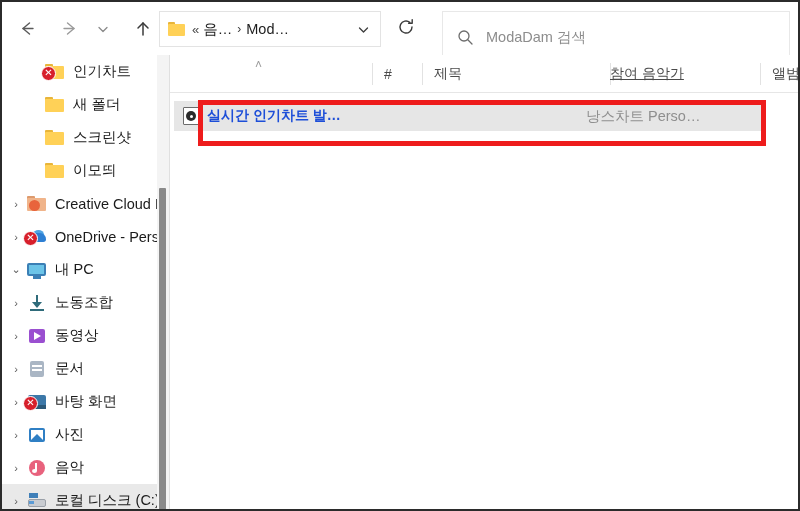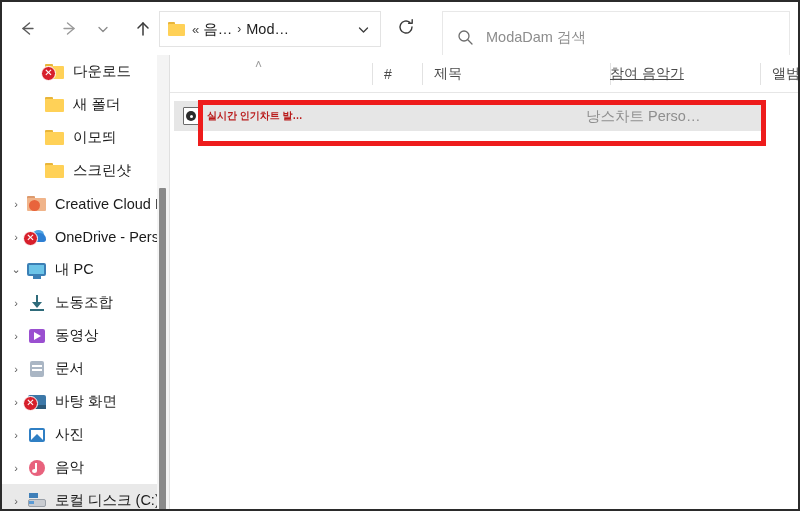--- a/index.html
+++ b/index.html
@@ -369,21 +369,21 @@
     border-radius: 50%;
     background: #2b2b2b;
   }
   .ic-wma .hole {
     position: absolute; left: 6.5px; top: 7.5px;
     width: 3px; height: 3px;
     border-radius: 50%;
     background: #ffffff;
   }
   .fr-name-text {
-    font-size: 10px; color: #b91c1c; font-weight: bold;
+    font-size: 14px; color: #1d4ed8; font-weight: bold;
   }
   .fr-title {
     position: absolute; left: 213px; top: 0;
     height: 30px; display: flex; align-items: center;
     font-size: 14.5px; color: #8f8f8f;
     white-space: nowrap;
   }
   .fr-artist {
     position: absolute; left: 412px; top: 0;
     height: 30px; display: flex; align-items: center;
@@ -474,45 +474,45 @@
   </div>
 
   <div class="sidebar" id="sidebar">
       <div class="tree-item indent-1">
         <span class="tw empty"></span>
         <span class="ico ic-folder">
           <span class="tab"></span>
           <span class="body"></span>
           <span class="badge-x">✕</span>
         </span>
-        <span class="tree-label">다운로드</span>
+        <span class="tree-label">인기차트</span>
       </div>
       <div class="tree-item indent-1">
         <span class="tw empty"></span>
         <span class="ico ic-folder">
           <span class="tab"></span>
           <span class="body"></span>
         </span>
         <span class="tree-label">새 폴더</span>
       </div>
       <div class="tree-item indent-1">
         <span class="tw empty"></span>
         <span class="ico ic-folder">
           <span class="tab"></span>
           <span class="body"></span>
         </span>
-        <span class="tree-label">이모띄</span>
+        <span class="tree-label">스크린샷</span>
       </div>
       <div class="tree-item indent-1">
         <span class="tw empty"></span>
         <span class="ico ic-folder">
           <span class="tab"></span>
           <span class="body"></span>
         </span>
-        <span class="tree-label">스크린샷</span>
+        <span class="tree-label">이모띄</span>
       </div>
       <div class="tree-item">
         <span class="tw">›</span>
         <span class="ico ic-folder cc">
           <span class="tab"></span>
           <span class="body"></span>
           <span class="dot"></span>
         </span>
         <span class="tree-label">Creative Cloud Fi</span>
       </div>

